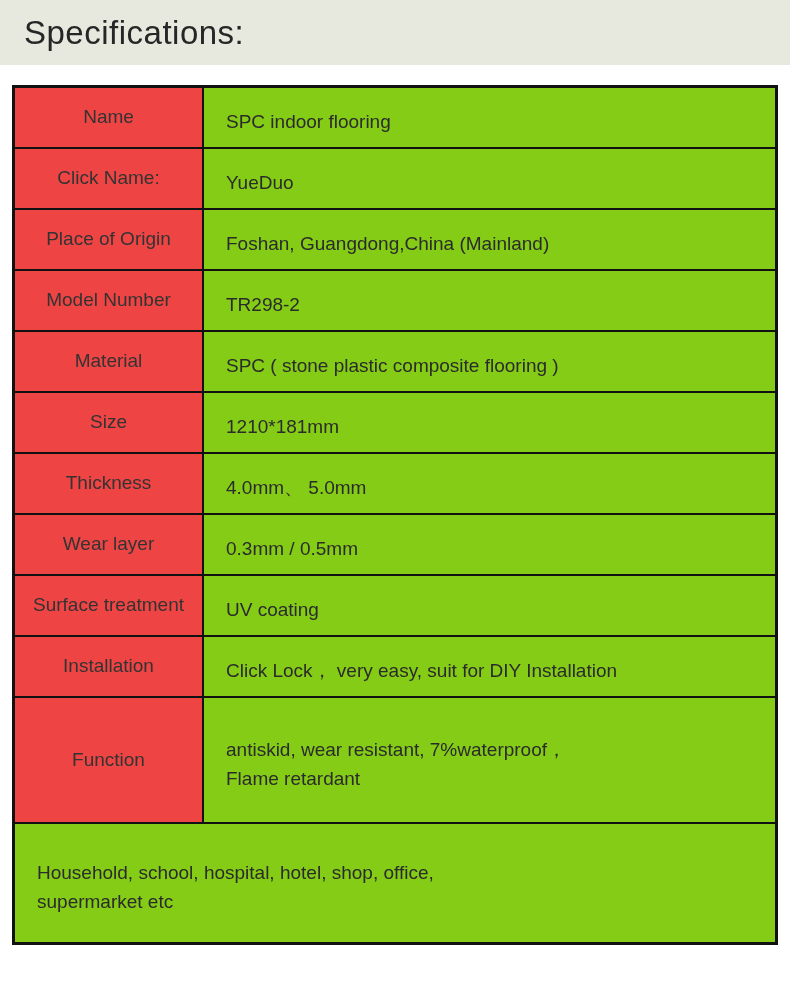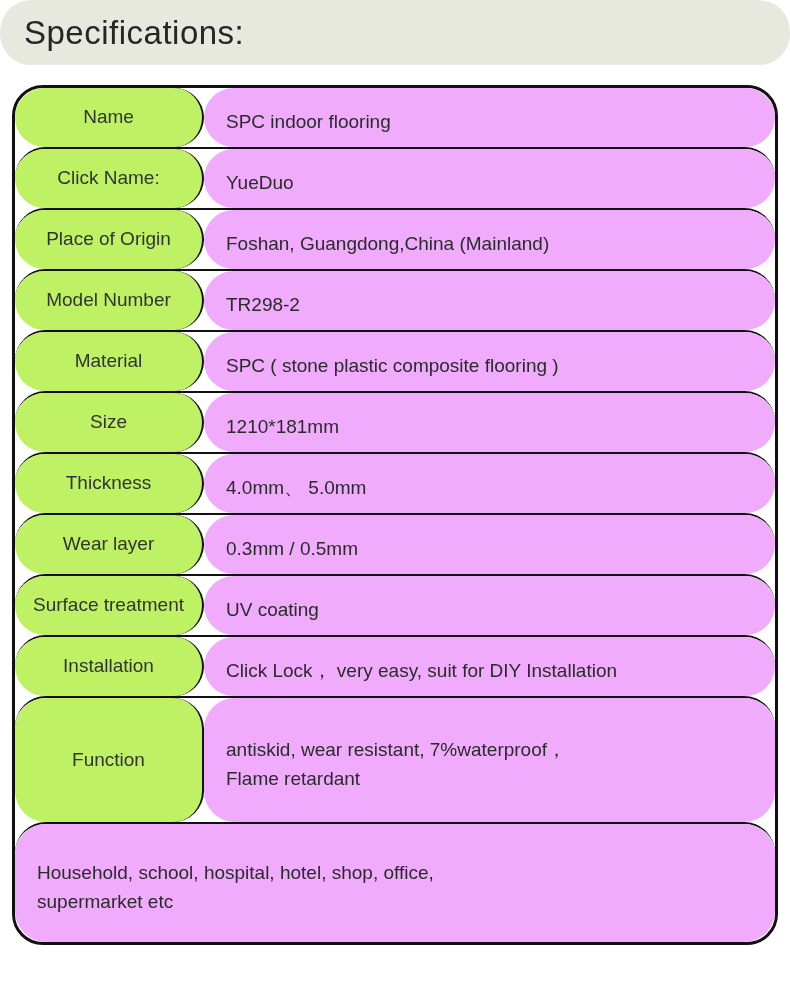--- a/index.html
+++ b/index.html
@@ -1,15 +1,15 @@
 <!DOCTYPE html>
 <html><head>
 <meta charset="utf-8">
 <style>
-  * { margin: 0; padding: 0; box-sizing: border-box; border-radius: 31px; }
+  * { margin: 0; padding: 0; box-sizing: border-box; }
   html, body {
     width: 790px;
     background: #ffffff;
     font-family: "Liberation Sans", "DejaVu Sans", sans-serif;
   }
   body { height: 984px; overflow: hidden; }
 
   .header-band {
     width: 790px;
     height: 65px;
@@ -35,40 +35,40 @@
     border-top: 2px solid #111111;
   }
   .spec-row:first-child { border-top: none; }
   .spec-row.h-first { min-height: 55px; }
   .spec-row.h-tall1 { min-height: 126px; }
   .spec-row.h-tall2 { min-height: 120px; }
 
   .spec-label {
     width: 189px;
     flex: 0 0 189px;
-    background: #bef264;
+    background: #ef4444;
     border-right: 2px solid #111111;
     display: flex;
     align-items: center;
     justify-content: center;
     text-align: center;
     font-size: 19px;
     color: #333333;
     padding: 6px 4px;
   }
   .spec-value {
     flex: 1;
     display: flex;
     align-items: center;
     padding: 20px 14px 10px 22px;
     font-size: 19px;
     color: #2b2b2b;
     white-space: pre-line;
     line-height: 1.5;
-    background: #f0abfc;
+    background: #84cc16;
   }
 </style>
 </head>
 <body>
 
 <div class="header-band">
   <div class="page-title">Specifications:</div>
 </div>
 
 <div class="table-wrap">

